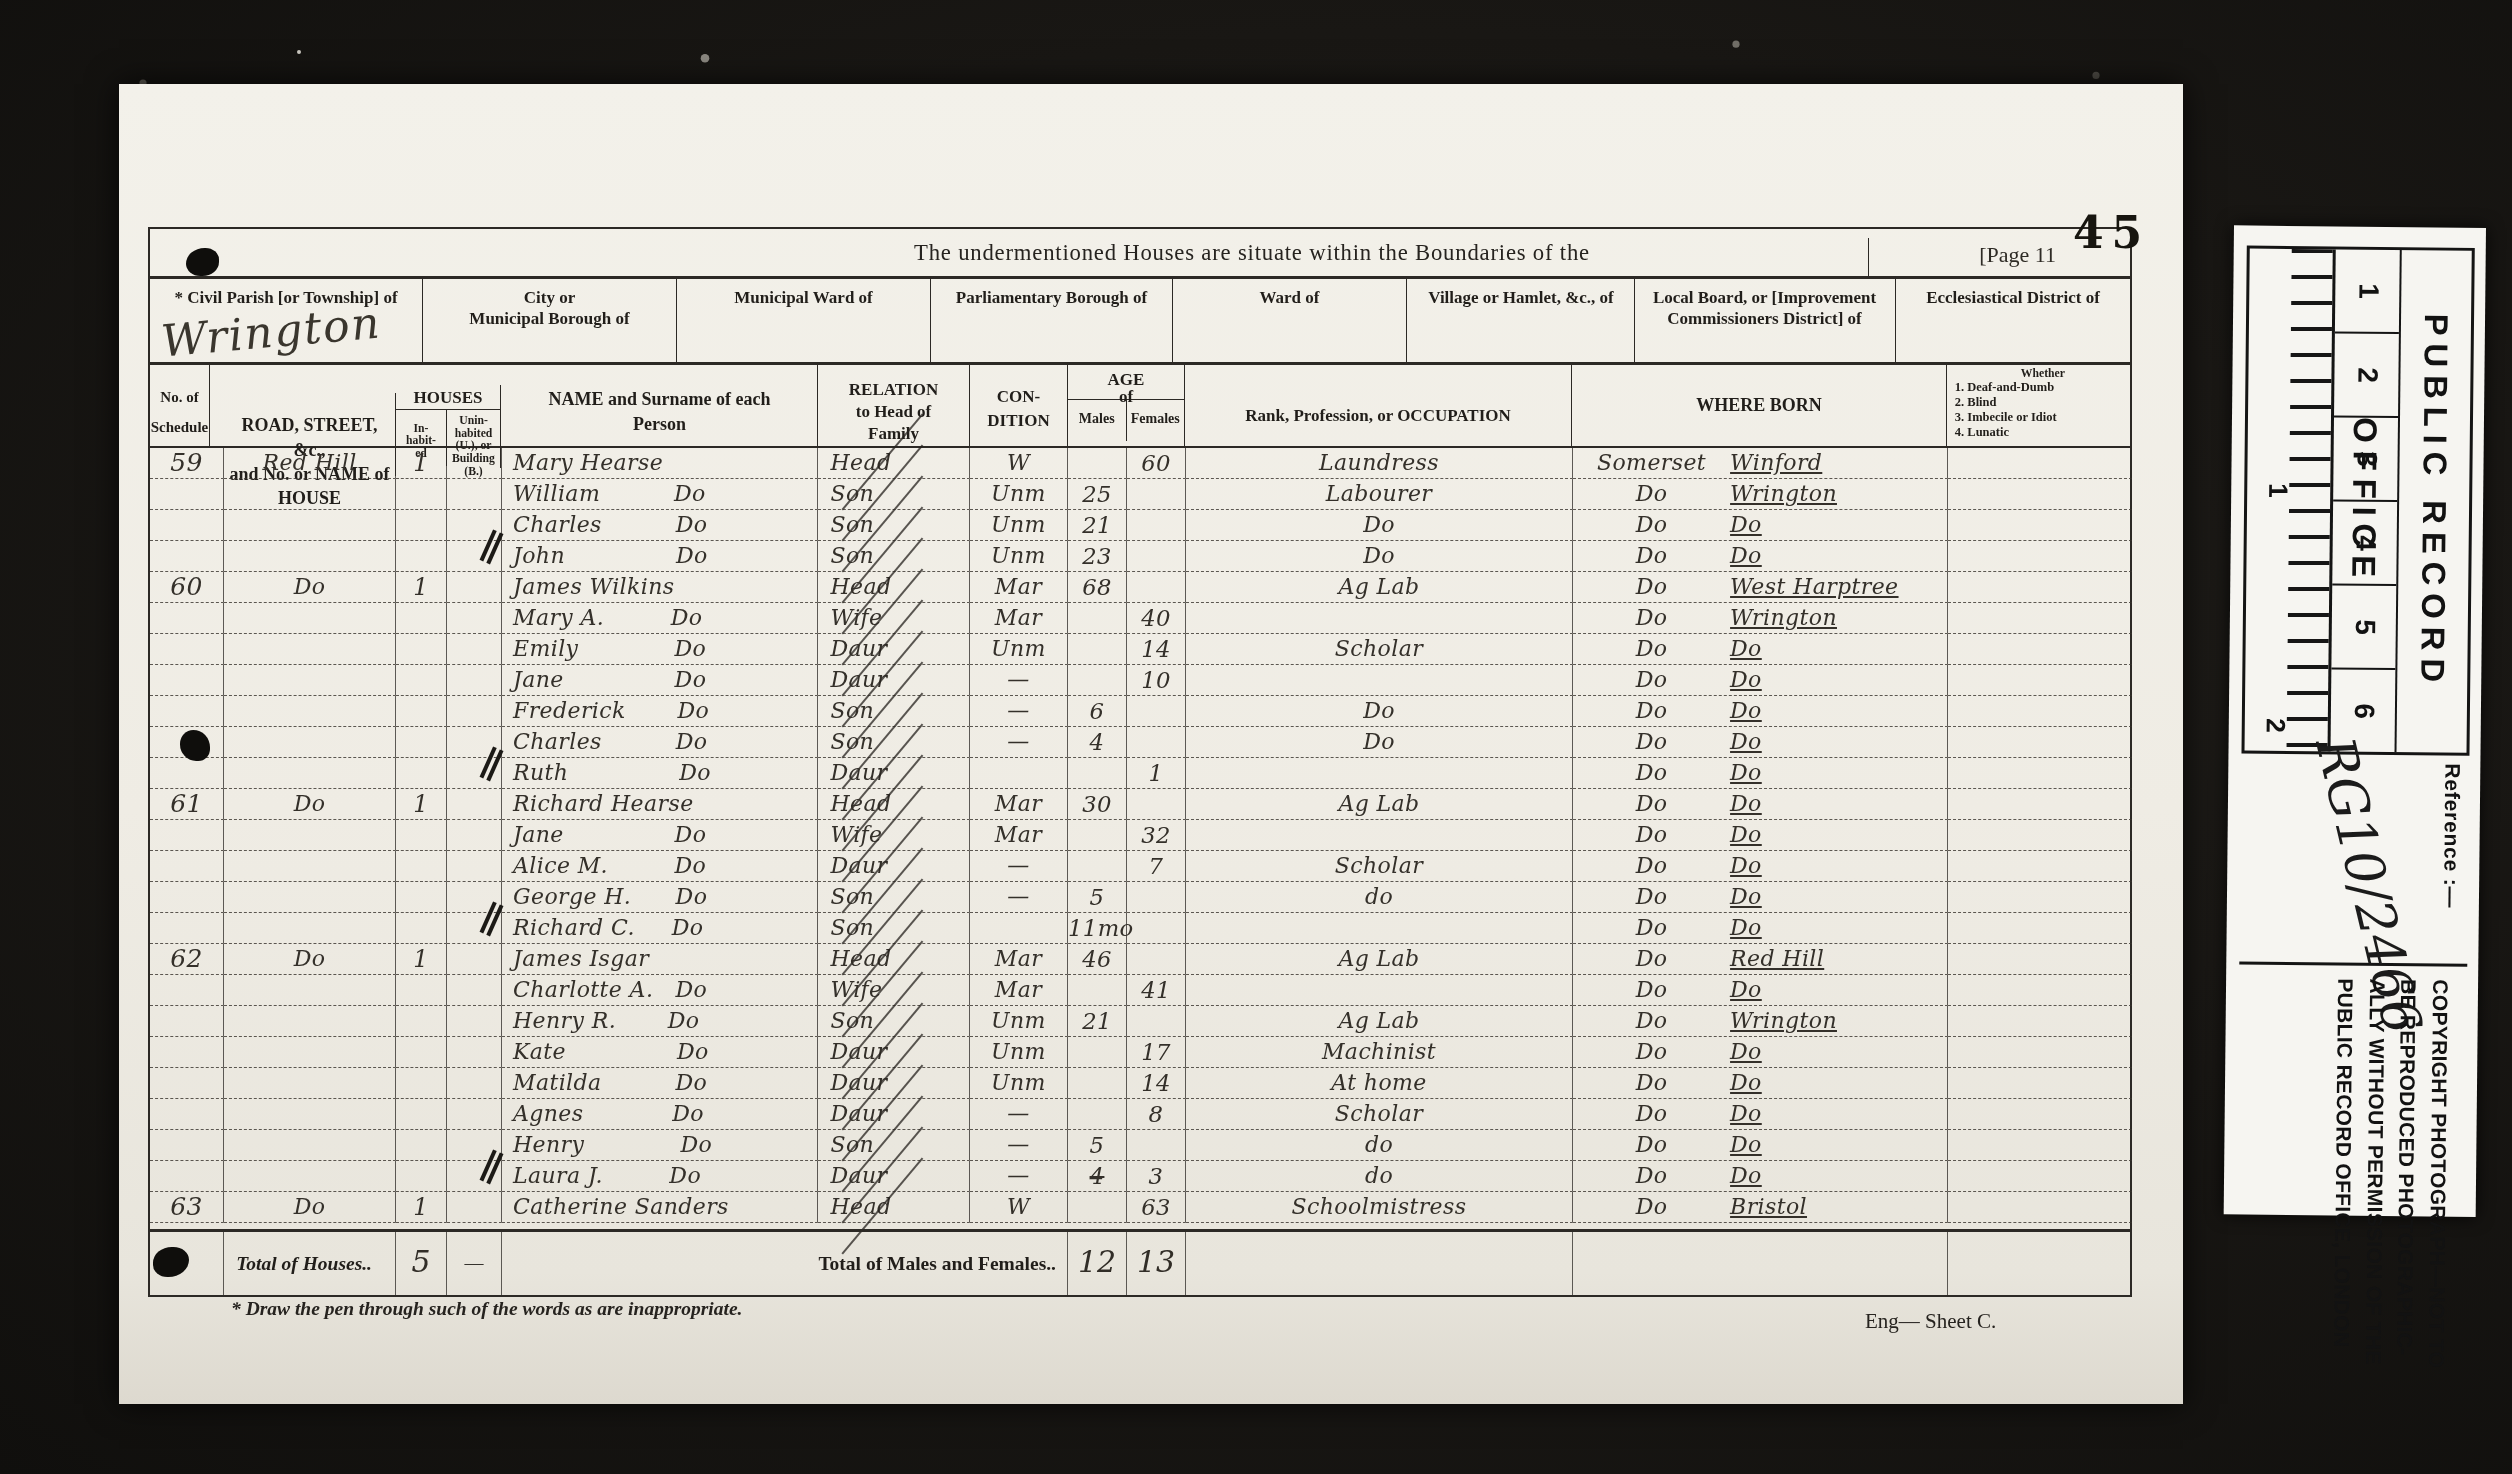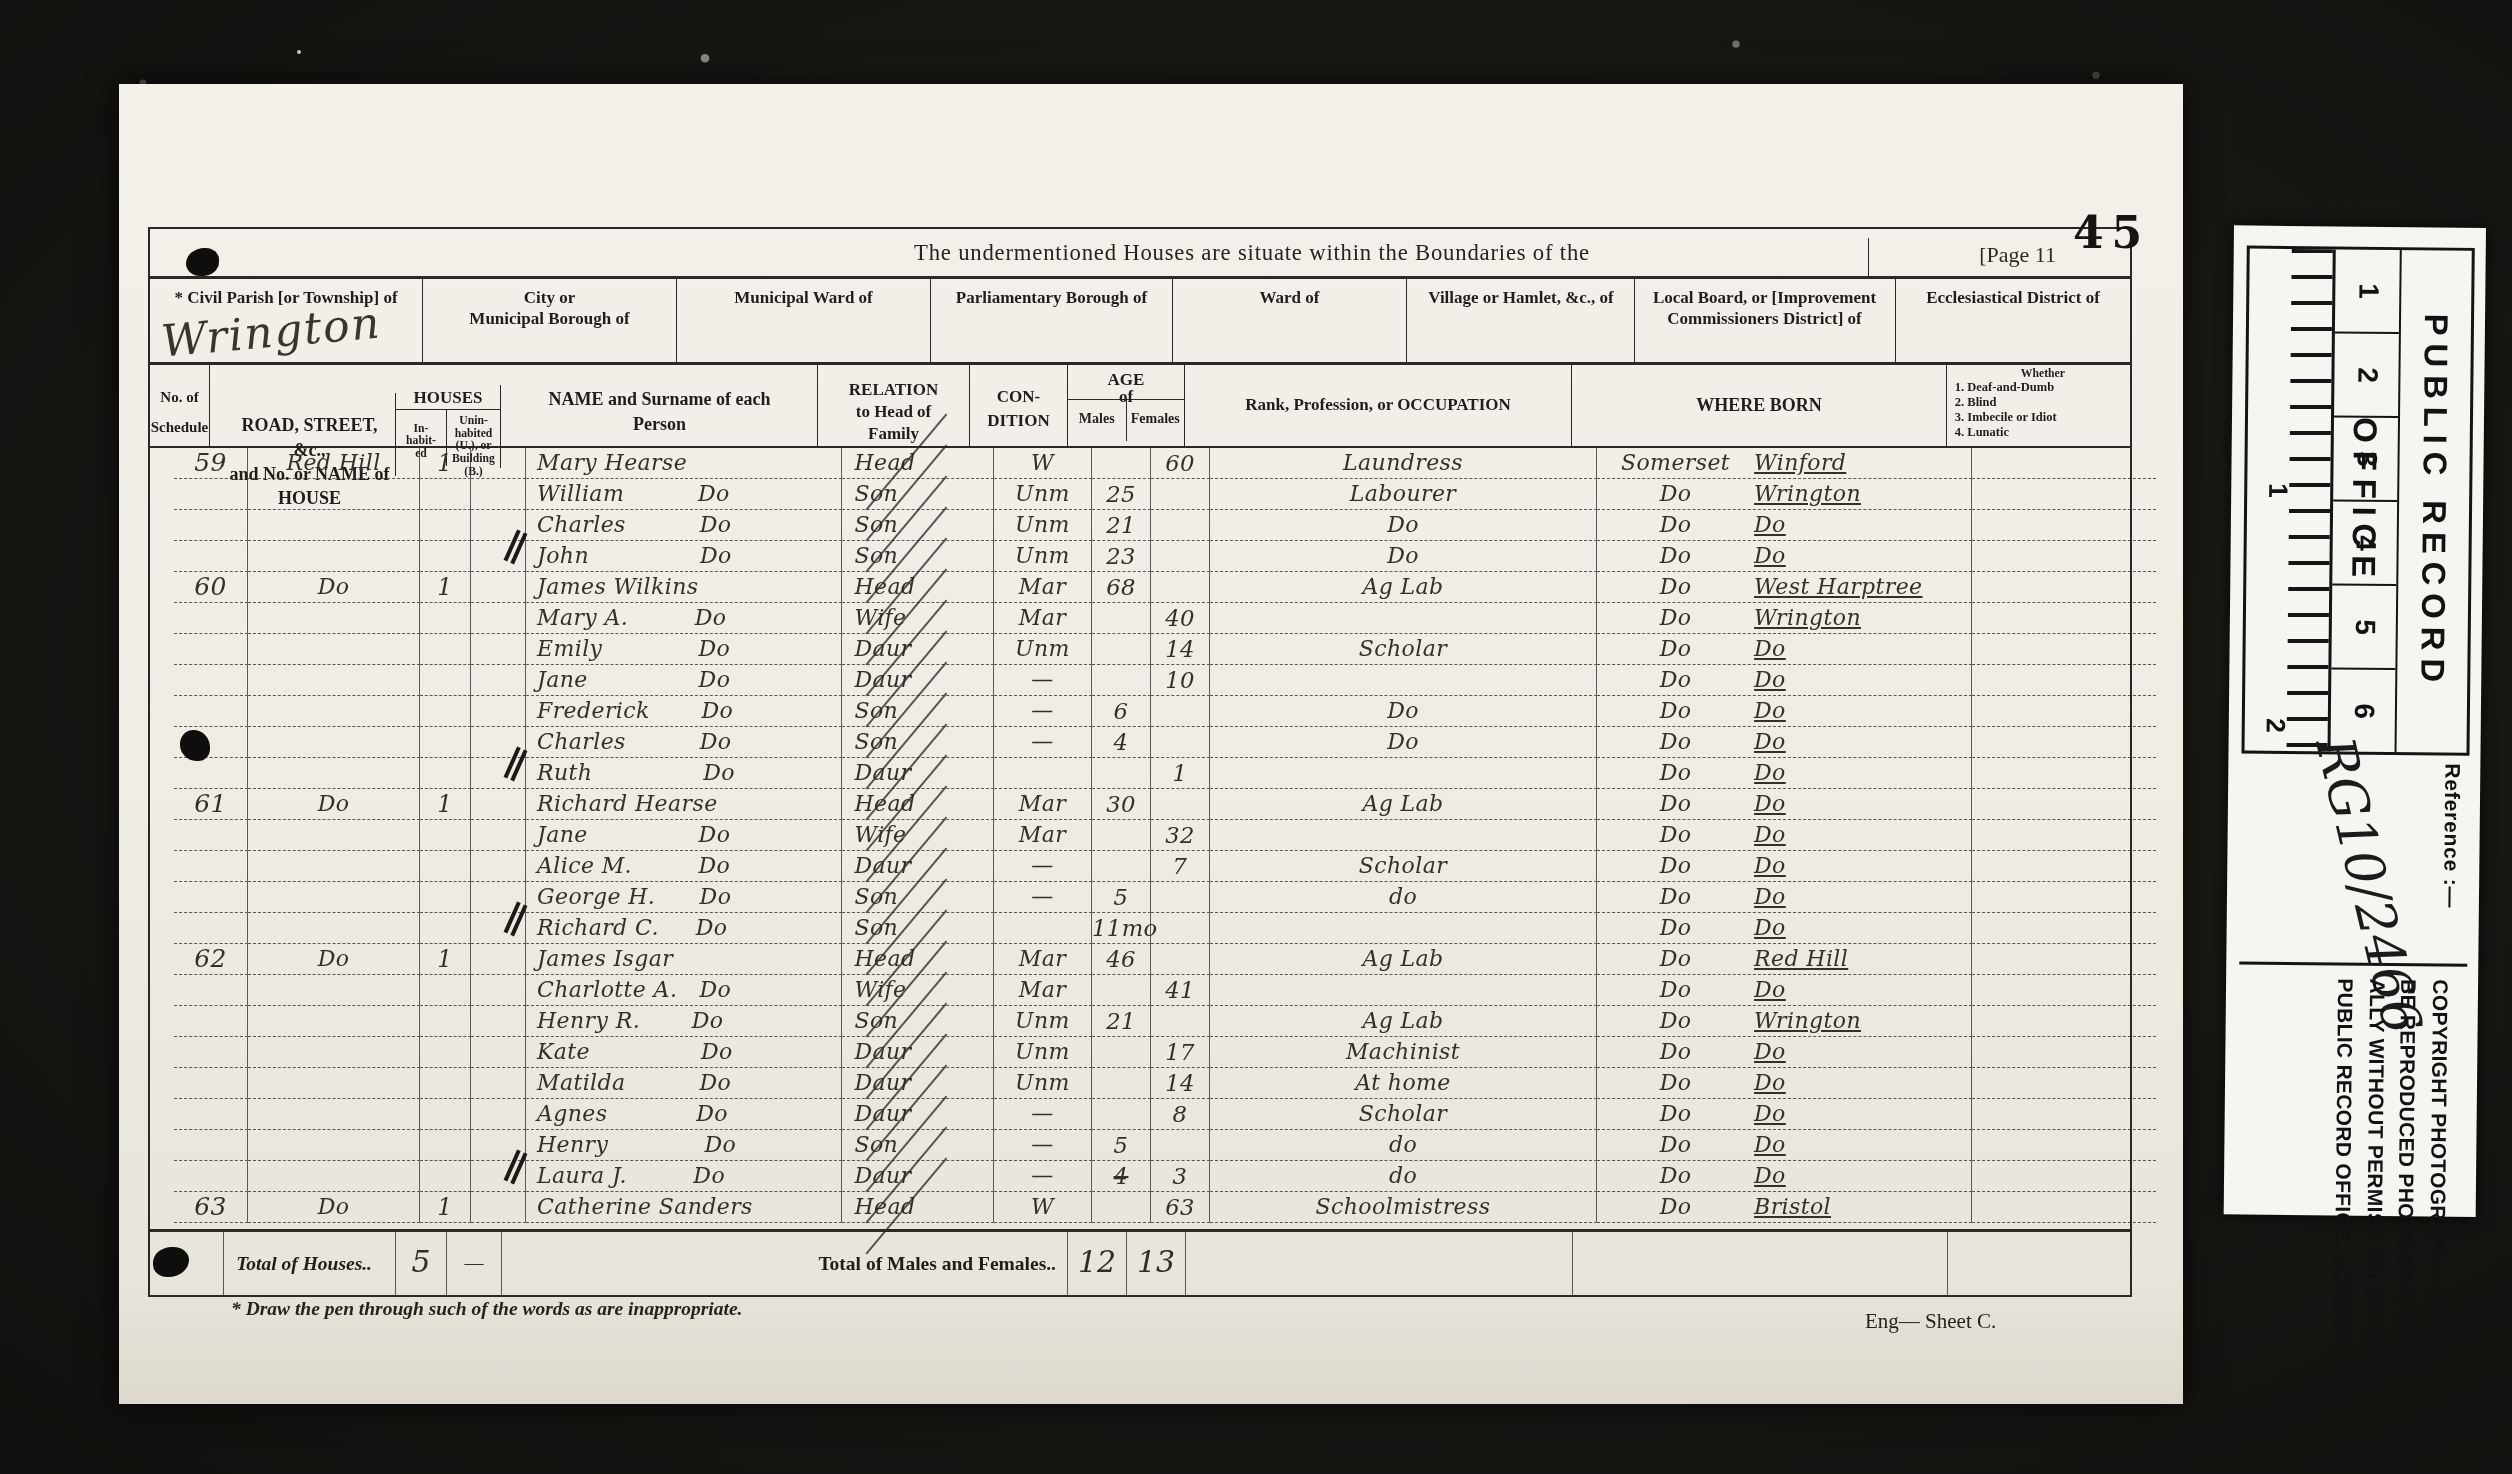--- a/index.html
+++ b/index.html
@@ -41,21 +41,21 @@
   .agesub span{flex:1;font-size:14px;padding-top:11px;}
   .agesub span:first-child{border-right:1.6px solid #2c2925;}
   .housetop{font-size:17px;padding-top:3.1px;height:25px;box-sizing:border-box;border-bottom:1.6px solid #2c2925;}
   .housesub{display:flex;height:56px;}
   .housesub div{font-size:11.7px;line-height:1.1;padding-top:4.7px;box-sizing:border-box;}
   .housesub div:first-child{width:51px;border-right:1.6px solid #2c2925;padding-top:12.5px;}
   .housesub div:last-child{flex:1;}
   .whether{font-size:12.5px;text-align:left;padding:1.6px 0 0 7.8px;line-height:1.18;}
   .whether .wtit{display:block;text-align:center;font-size:11.7px;}
   
-  #datarows{position:absolute;left:0;top:219px;width:2072px;margin-left:24px;}
+  #datarows{position:absolute;left:0;top:219px;width:2072px;}
   .row{display:grid;grid-template-columns:74px 172px 51px 55px 316px 152px 98px 59px 59px 387px 375px 184px;
        height:31px;position:relative;}
   .c{position:relative;border-right:1.6px solid rgba(44,41,37,.75);
      border-bottom:1.6px dashed rgba(55,50,44,.8);box-sizing:border-box;overflow:visible;}
   .c:last-child{border-right:none;}
   .hw{font-family:"DejaVu Serif",serif;font-style:italic;color:#34302a;
       font-size:22px;line-height:30px;letter-spacing:0.4px;}
   .sched{text-align:center;font-size:25px;}
   .road{text-align:center;}
   .inhab{text-align:center;font-size:23.4px;}
@@ -198,21 +198,21 @@
       <div class="hc pre" style="left:820px;width:98px;font-size:17px;padding-top:20.3px;line-height:1.4;">CON-
 DITION</div>
       <div class="hc" style="left:918px;width:117px;">
         <div class="agetop pre" style="line-height:1;">AGE
 of</div>
         <div class="agesub" style="border-top:1.6px solid #2c2925;">
           <span>Males</span>
           <span>Females</span>
         </div>
       </div>
-      <div class="hc" style="left:1035px;width:387px;font-size:17px;padding-top:30px;">Rank, Profession, or OCCUPATION</div>
+      <div class="hc" style="left:1035px;width:387px;font-size:17px;padding-top:41px;">Rank, Profession, or OCCUPATION</div>
       <div class="hc" style="left:1422px;width:375px;font-size:18px;padding-top:30px;">WHERE BORN</div>
       <div class="hc last whether" style="left:1797px;width:184px;">
         <span class="wtit">Whether</span>
         <span class="pre">1. Deaf-and-Dumb
 2. Blind
 3. Imbecile or Idiot
 4. Lunatic</span>
       </div>
     </div>
 

